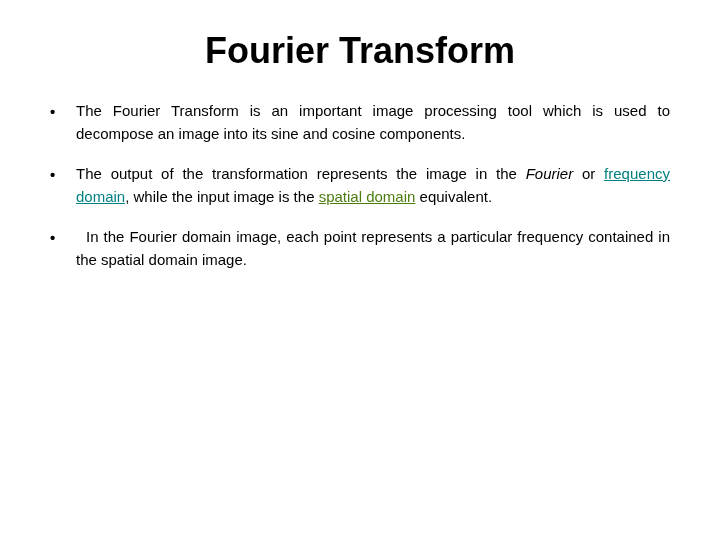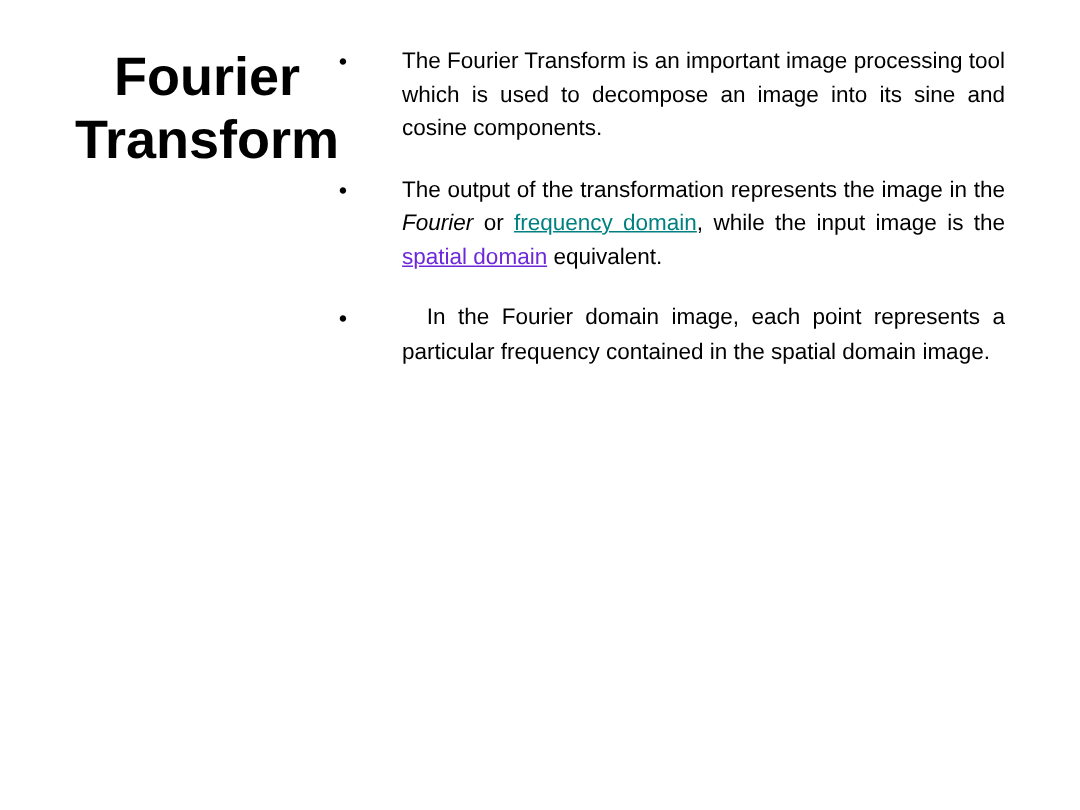--- a/index.html
+++ b/index.html
@@ -15,20 +15,21 @@
       font-family: Arial, sans-serif;
       overflow: hidden;
     }
 
     .slide-container {
       width: 720px;
       height: 540px;
       background: #ffffff;
       padding: 30px 50px 30px 50px;
       display: flex;
+      flex-direction: column;
     }
 
     .slide-title {
       font-size: 36px;
       font-weight: bold;
       color: #000000;
       text-align: center;
       margin-bottom: 28px;
       font-family: Arial, sans-serif;
     }
@@ -54,30 +55,29 @@
       min-width: 20px;
       margin-right: 6px;
       margin-top: 1px;
       font-size: 15px;
       font-weight: bold;
     }
 
     .bullet-text {
       flex: 1;
       text-align: justify;
-      margin-left: 16px;
     }
 
     .link-teal {
       color: #008080;
       text-decoration: underline;
     }
 
     .link-blue {
-      color: #6d28d9;
+      color: #4d7c0f;
       text-decoration: underline;
     }
 
     em {
     }
   </style>
 </head>
 <body>
 
 <div class="slide-container">

